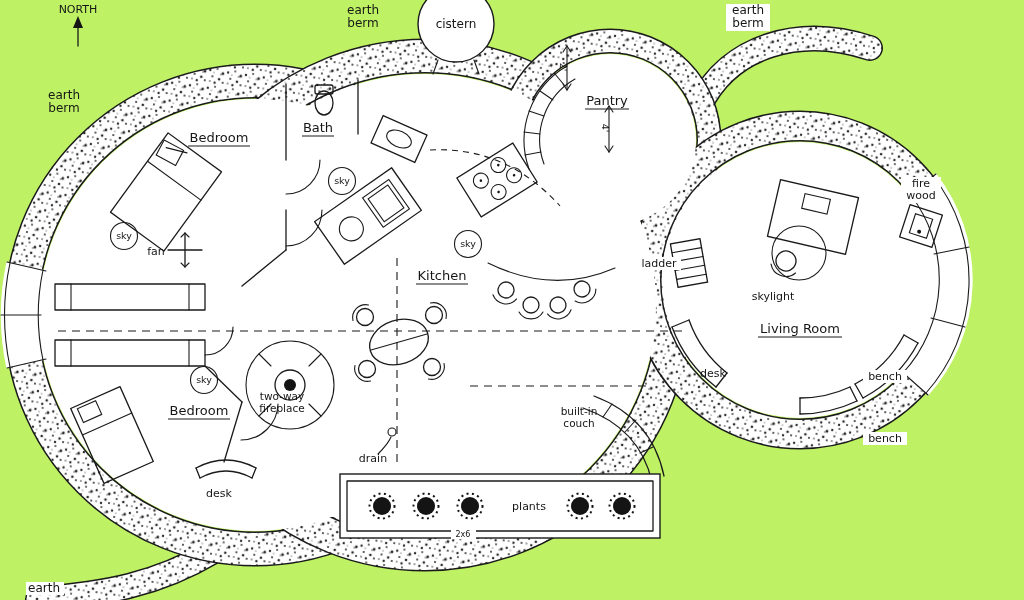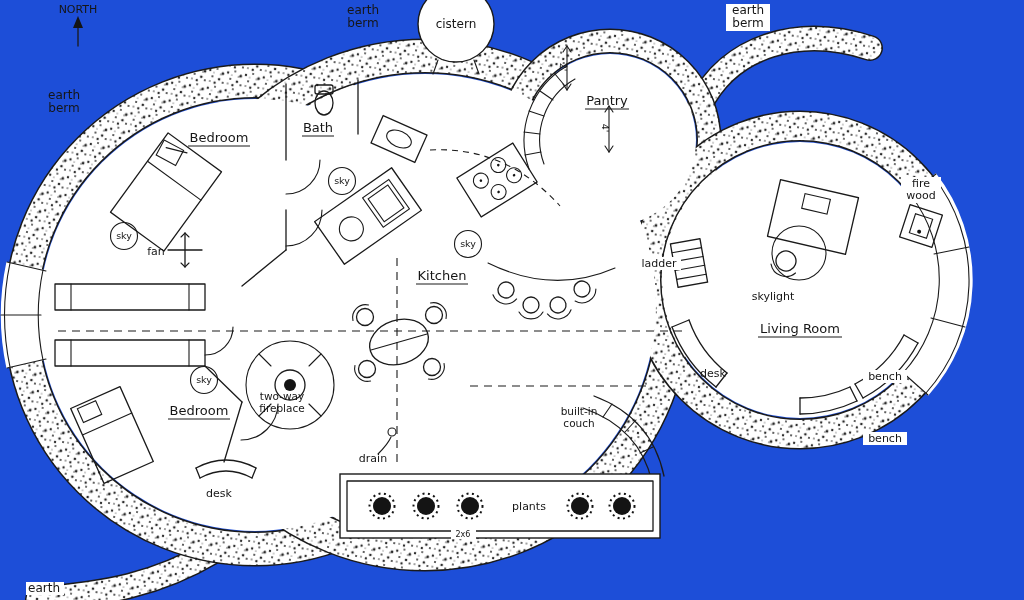--- a/index.html
+++ b/index.html
@@ -1,16 +1,16 @@
 <!DOCTYPE html>
 <html><head>
 <meta charset="utf-8">
 <style>
   html,body{margin:0;padding:0;background:#ffffff;}
-  .canvas{width:1024px;height:600px;position:relative;background:#1d4ed8;overflow:hidden;}
+  .canvas{width:1024px;height:600px;position:relative;background:#bef264;overflow:hidden;}
   svg{display:block;}
   svg text{font-family:"DejaVu Sans","Liberation Sans",sans-serif;fill:#161616;text-anchor:middle;}
   .t13{font-size:13px;} .t12{font-size:12px;} .t11{font-size:11px;}
   .t10{font-size:10.5px;} .t9{font-size:9.5px;} .t8{font-size:8px;}
   .s{stroke:#1a1a1a;fill:none;stroke-width:1.3;stroke-linecap:round;stroke-linejoin:round;}
   .s2{stroke:#1a1a1a;fill:none;stroke-width:1.1;stroke-linecap:round;}
   .ul{stroke:#1a1a1a;stroke-width:1;}
   .dash{stroke:#1a1a1a;fill:none;stroke-width:1.1;stroke-dasharray:8 6;}
   .fillDark{fill:#141414;stroke:none;}
   .whitebox{fill:#ffffff;stroke:none;}

